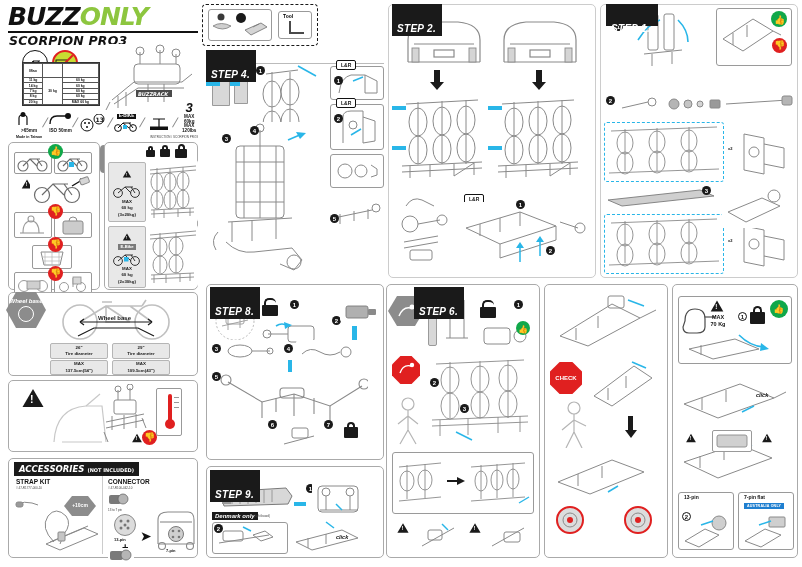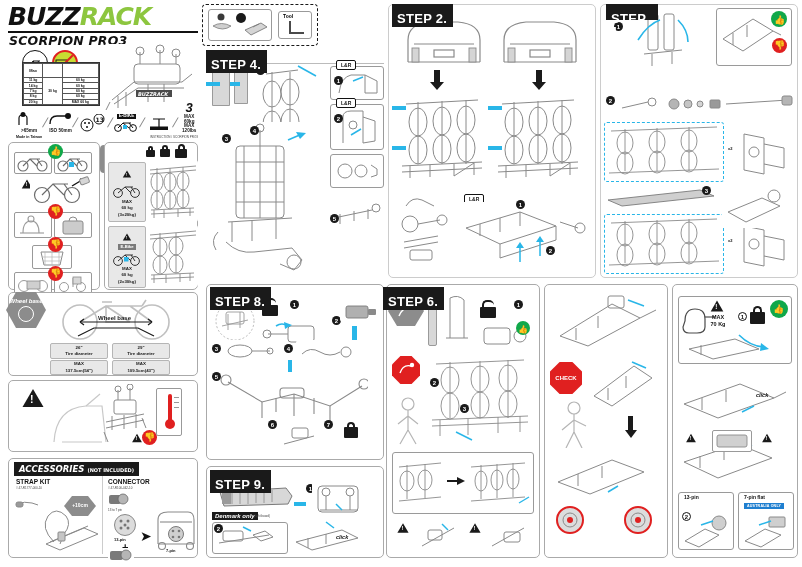--- a/index.html
+++ b/index.html
@@ -12,22 +12,22 @@
   }
   .page { position:relative; width:802px; height:567px; background:#fff; }
 
   
   .panel { position:absolute; background:#fff; border:1px solid #aaa; border-radius:5px; }
   .panel.nb { border:none; }
 
   
   .steptag {
     position:absolute; background:#1a1a1a; color:#fff;
-    font-weight:bold; font-size:13px;
-    letter-spacing:.3px; padding:8px 6px 2px 5px; line-height:1;
+    font-weight:bold; font-style:italic; font-size:10px;
+    letter-spacing:.3px; padding:20px 6px 2px 5px; line-height:1;
     z-index:20;
   }
   .steprule { position:absolute; border-top:1px solid #bbb; }
 
   
   .logo { position:absolute; left:8px; top:4px; width:190px; height:26px; }
   .logo .bz {
     font-size:25px; font-weight:900; font-style:italic; letter-spacing:-1px;
     font-family:"DejaVu Sans", sans-serif; color:#111; line-height:26px;
   }
@@ -162,21 +162,21 @@
   .therm .bulb { position:absolute; background:#e02020; border-radius:50%; }
 
   .dashbox { position:absolute; border:1.6px dashed #1a1a1a; border-radius:4px; }
 </style>
 </head>
 <body>
 
 <div class="page">
 
   <div class="logo">
-    <span class="bz">BUZZ</span><span class="bz rk">RACK</span>
+    <span class="bz">BUZZ</span><span class="bz rk">ONLY</span>
   </div>
   <div class="logo-rule"></div>
   <div class="model">SCORPION PRO3</div>
 
   <div class="badge-circ" style="left:22px; top:50px;">
     <svg width="20" height="13" viewBox="0 0 20 13">
         <circle cx="4" cy="9" r="3.2" fill="none" stroke="#111" stroke-width="1"></circle>
         <circle cx="16" cy="9" r="3.2" fill="none" stroke="#111" stroke-width="1"></circle>
         <path d="M4 9 L8 4 L13 9 M8 4 L15 4 M16 9 L13 4" fill="none" stroke="#111" stroke-width="1"></path>
       </svg>
@@ -1041,21 +1041,21 @@
 
   <div class="sk" style="left:722px; top:184px; width:72px; height:44px; border:none;">
     <svg width="72" height="44" viewBox="0 0 72 44">
       <g fill="none" stroke="#8a8a8a" stroke-width="1">
         <path d="M6 28 L40 14 L58 22 L24 38 Z"></path>
         <circle cx="52" cy="12" r="6"></circle>
       </g>
     </svg>
   </div>
 
-  <div class="steptag" style="left:383px; top:287px;">STEP 6.</div>
+  <div class="steptag" style="left:414px; top:287px;">STEP 6.</div>
   <div class="panel" style="left:386px; top:284px; width:154px; height:274px;"></div>
 
   <div class="hexg" style="left:388px; top:296px; width:36px; height:30px;">
     <svg width="22" height="18" viewBox="0 0 22 18">
         <path d="M4 14 Q8 4 16 6" fill="none" stroke="#fff" stroke-width="1.4"></path>
         <circle cx="17" cy="5" r="2.5" fill="#fff"></circle>
       </svg>
   </div>
   <div class="skf" style="left:428px; top:294px; width:9px; height:52px; border-radius:2px;"></div>
   <div class="sk" style="left:442px; top:292px; width:30px; height:54px; border:none;">

